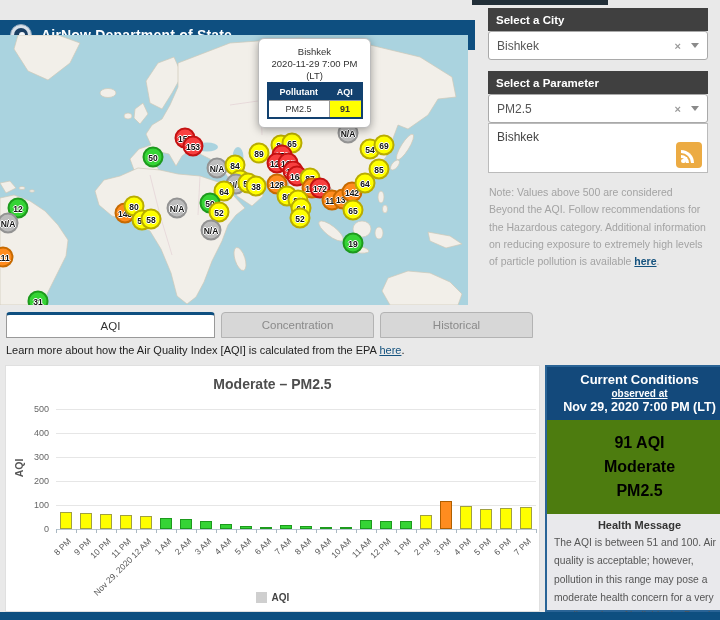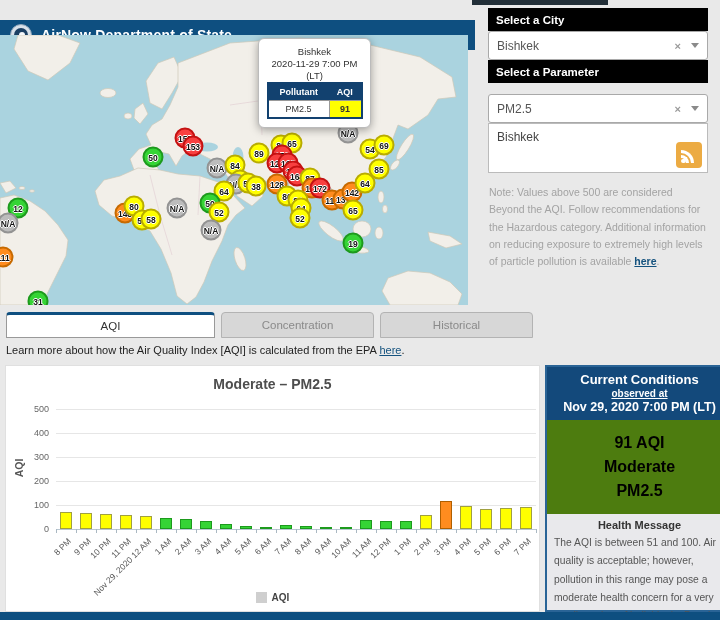--- a/index.html
+++ b/index.html
@@ -30,21 +30,21 @@
   
   .popup { left:258px; top:3px; width:113px; background:#fff; border:1px solid #bbb; border-radius:6px;
            box-shadow:0 2px 8px rgba(0,0,0,.35); padding:7px 6px 8px 6px; text-align:center; font-size:9.5px; color:#333; z-index:30; }
   .popup .pline { line-height:1.25; }
   .ptable { width:96px; margin:0 auto 0 auto; border-collapse:collapse; border:2px solid #12416f; }
   .ptable th { background:#12416f; color:#fff; font-size:9px; padding:3px 4px; }
   .ptable td { font-size:9px; padding:3px 4px; border:1px solid #999; }
   .aqi-cell { background:#ffff00; font-weight:bold; }
 
   
-  .side-head { left:488px; width:220px; height:23px; background:#000000; color:#fff; font-size:11.5px; font-weight:bold;
+  .side-head { left:488px; width:220px; height:23px; background:#404040; color:#fff; font-size:11.5px; font-weight:bold;
                display:flex; align-items:center; padding-left:8px; }
   .select-box { left:488px; width:220px; height:29px; background:#fff; border:1px solid #a9a9a9; border-radius:3px;
                 display:flex; align-items:center; padding:0 8px; font-size:12px; color:#555; }
   .select-box .val { flex:1; }
   .sx { color:#9a9a9a; font-size:11px; font-weight:bold; margin-right:10px; cursor:pointer; }
   .caret { width:0; height:0; border-left:4px solid transparent; border-right:4px solid transparent; border-top:5px solid #8a8a8a; }
   .feed-box { left:488px; top:123px; width:220px; height:50px; background:#fff; border:1px solid #bbb; padding:6px 8px; font-size:12px; color:#444; }
   .rss { position:absolute; right:5px; bottom:4px; width:26px; height:26px; background:#ecab43; border-radius:4px; overflow:hidden; }
   .rss i { position:absolute; left:5px; bottom:5px; width:4.5px; height:4.5px; background:#fff; border-radius:50%; }
   .rss b, .rss u { position:absolute; left:5px; bottom:5px; border:3px solid #fff; border-left:none; border-bottom:none; background:transparent; }
@@ -208,21 +208,21 @@
       </table>
   </div>
 </div>
 
 <div class="abs side-head" style="top:8px;">Select a City</div>
 <div class="abs select-box" style="top:31px;">
   <span class="val">Bishkek</span>
   <span class="sx">×</span>
   <span class="caret"></span>
 </div>
-<div class="abs side-head" style="top:60px;">Select a Parameter</div>
+<div class="abs side-head" style="top:71px;">Select a Parameter</div>
 <div class="abs select-box" style="top:94px;">
   <span class="val">PM2.5</span>
   <span class="sx">×</span>
   <span class="caret"></span>
 </div>
 <div class="abs feed-box">
   <span>Bishkek</span>
   <span class="rss">
       <i></i>
       <b></b>

